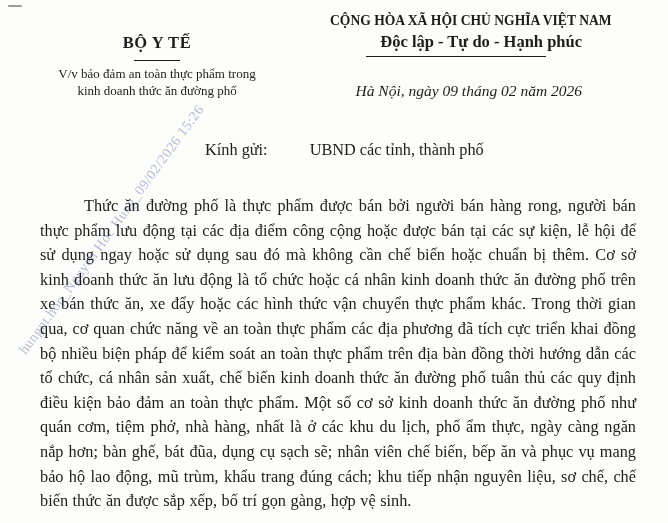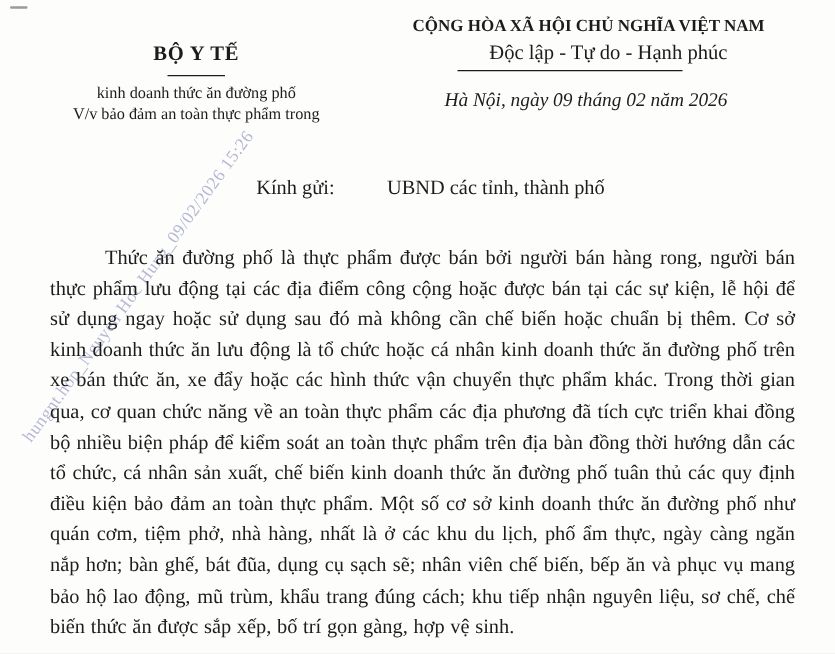--- a/index.html
+++ b/index.html
@@ -77,34 +77,34 @@
     top: 13px;
     width: 252px;
     text-align: right;
   }
   .country {
     font-weight: bold;
     font-size: 13.6px;
     white-space: nowrap;
   }
   .motto {
-    font-weight: normal;
+    font-weight: bold;
     font-size: 16.5px;
     margin-top: 3px;
   }
   .motto-rule {
     width: 180px;
     height: 0;
     border-top: 1.6px solid #1c1c1c;
     margin: 4px auto 0 auto;
   }
   .place-date {
     font-style: italic;
     font-size: 15.5px;
-    margin-top: 15px;
+    margin-top: 25px;
     white-space: nowrap;
   }
   
   .recipient {
     position: absolute;
     left: 205px;
     top: 140px;
     font-size: 16.3px;
     display: flex;
   }
@@ -129,22 +129,22 @@
 <div class="page">
 
   <div class="artifact"></div>
 
   <div class="watermark">hungnt.hop_Nguyen Hoc Hung_09/02/2026 15:26</div>
 
   <div class="header-left">
     <div class="agency">BỘ Y TẾ</div>
     <div class="agency-rule"></div>
     <div class="doc-subject">
+      <div>V/v bảo đảm an toàn thực phẩm trong</div>
       <div>kinh doanh thức ăn đường phố</div>
-      <div>V/v bảo đảm an toàn thực phẩm trong</div>
     </div>
   </div>
 
   <div class="header-right">
     <div class="country">CỘNG HÒA XÃ HỘI CHỦ NGHĨA VIỆT NAM</div>
     <div class="motto">Độc lập - Tự do - Hạnh phúc</div>
     <div class="motto-rule"></div>
     <div class="place-date">Hà Nội, ngày 09 tháng 02  năm 2026</div>
   </div>
 

